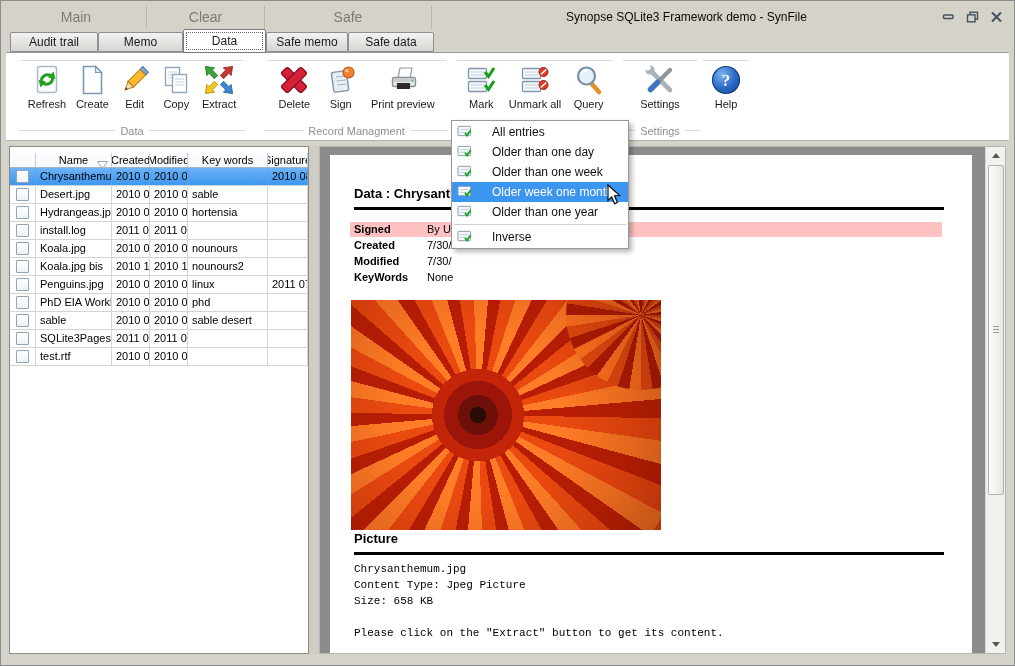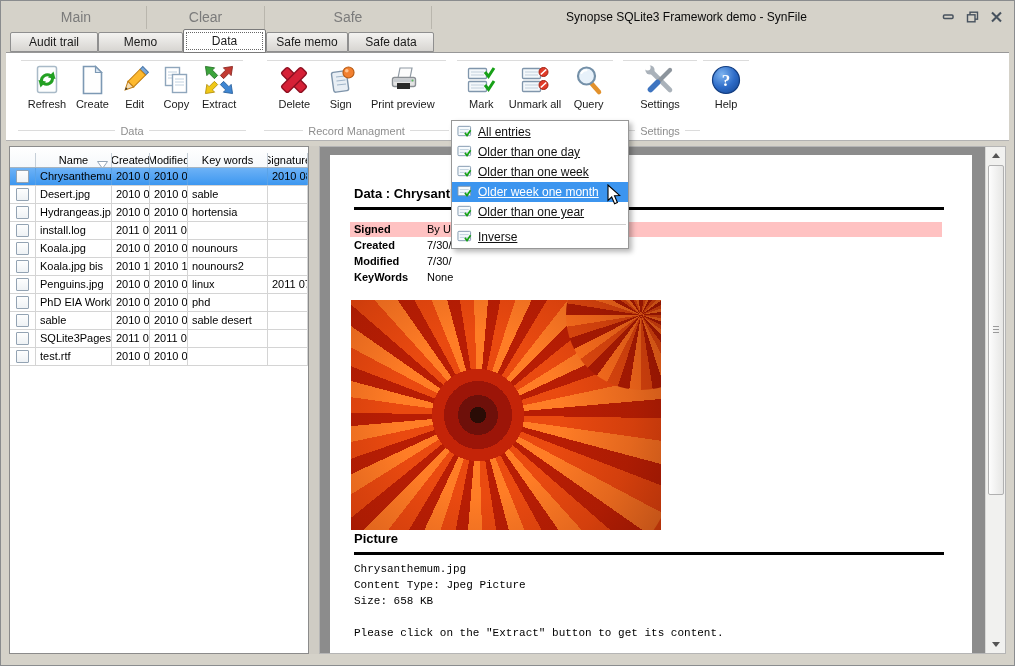--- a/index.html
+++ b/index.html
@@ -106,22 +106,22 @@
   .sthumb { position:absolute; left:2px; width:16px; top:18px; height:330px; border:1px solid #b0b0b0;
             border-radius:2px; background:linear-gradient(90deg,#fdfdfd,#e6e6e4); }
   .sthumb::after { content:""; position:absolute; left:4px; right:4px; top:50%; margin-top:-4px;
             height:8px; background:repeating-linear-gradient(to bottom,#9a9a9a 0,#9a9a9a 1px,
             transparent 1px, transparent 3px); }
 
   
   .menu { position:absolute; left:450px; top:119px; width:178px; background:#fff;
           border:1px solid #979797; box-shadow:3px 3px 5px rgba(0,0,0,.28); z-index:50;
           padding:1px 0; }
-  .mi { height:20px; display:flex; align-items:center; gap:6px; padding-left:5px; font-size:12px;
-        color:#111;text-decoration:underline; }
+  .mi { height:20px; display:flex; align-items:center; gap:20px; padding-left:5px; font-size:12px;
+        color:#111; }
   .mi svg { width:15px; height:14px; flex:0 0 auto; }
   .mi.sel { background:#3c95ef; color:#fff; }
   .msep { height:1px; background:#cfcfcf; margin:2px 2px; }
 
   .cursor { position:absolute; left:606px; top:183px; z-index:60; }
 </style>
 </head>
 <body>
 
 <div class="win">

